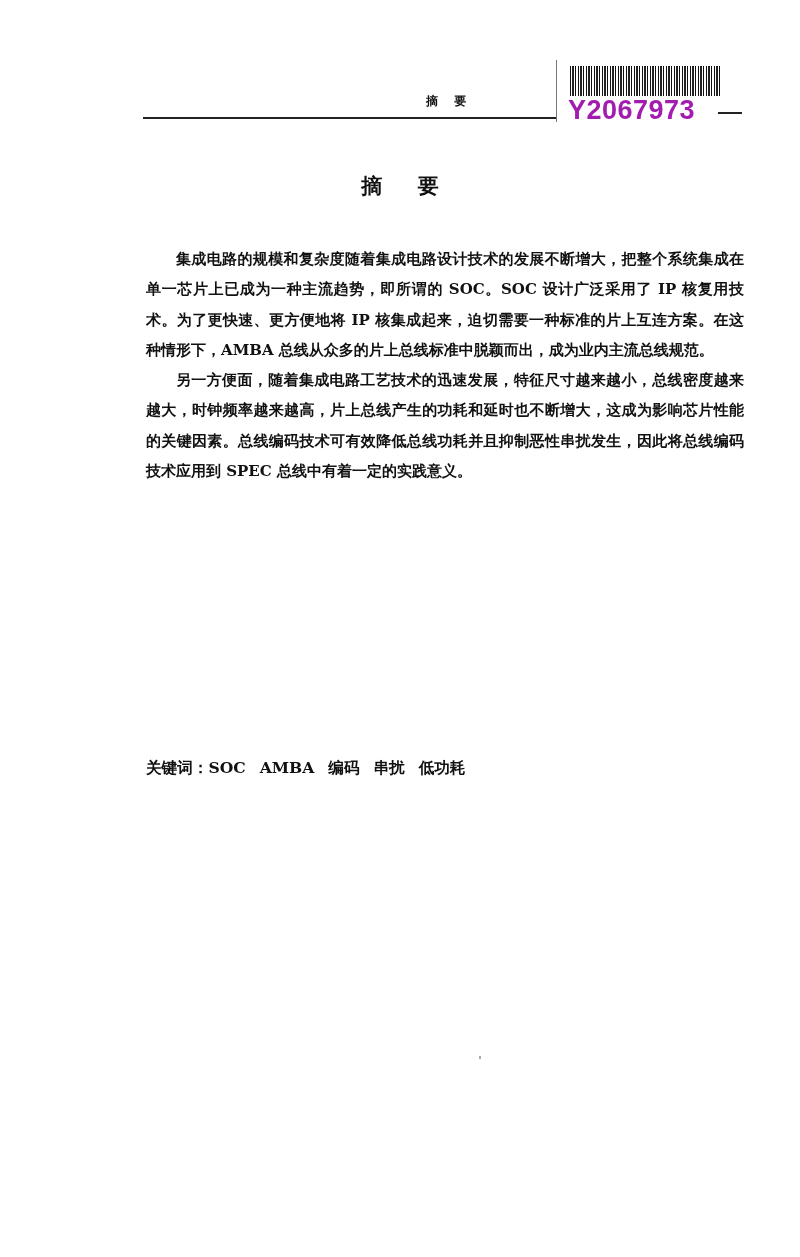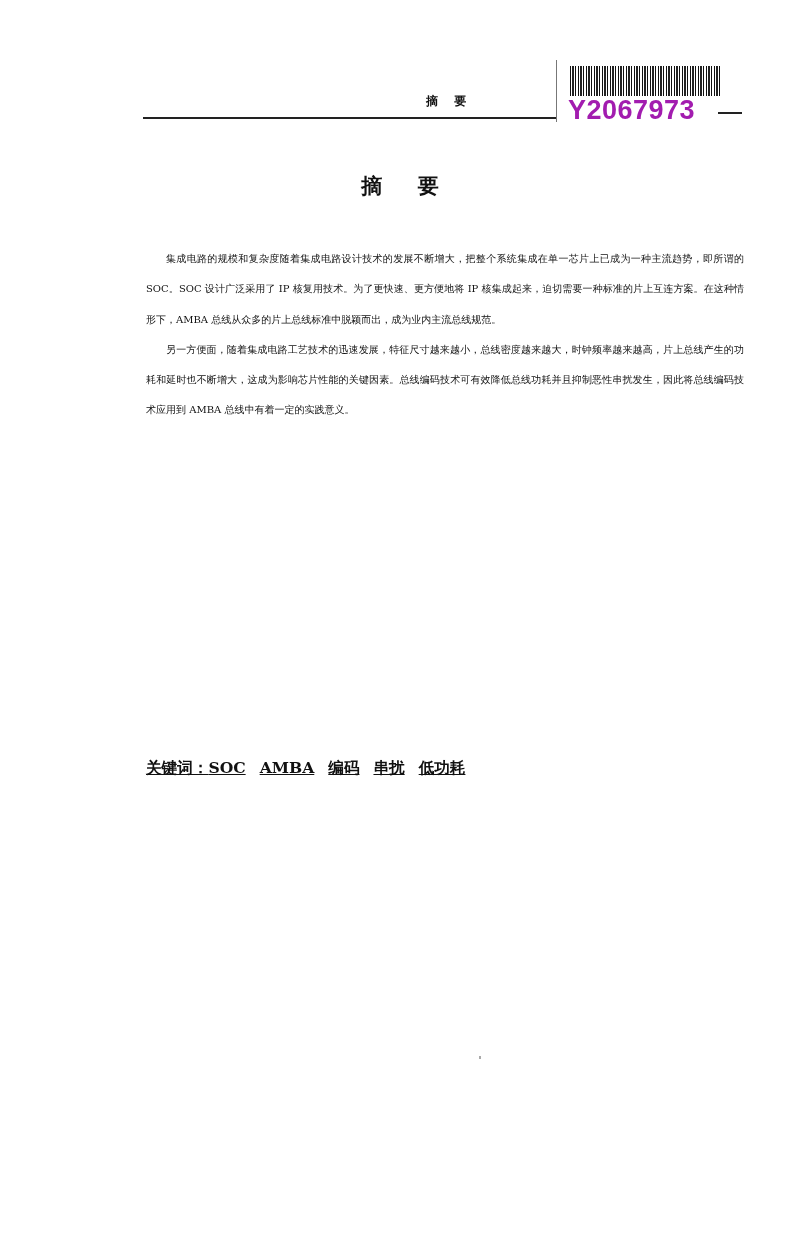--- a/index.html
+++ b/index.html
@@ -10,41 +10,41 @@
   .header-rule { position: absolute; left: 143px; top: 117px; width: 414px; height: 2px; background: #222; }
   .barcode-box { position: absolute; left: 556px; top: 60px; width: 160px; height: 62px;
          border-left: 1px solid #777; }
   .barcode { position: absolute; left: 570px; top: 66px; width: 150px; height: 30px;
          background: repeating-linear-gradient(90deg, #111 0 1px, #fff 1px 2px, #222 2px 4px, #fff 4px 5px, #111 5px 6px, #fff 6px 8px); }
   .barcode-number { position: absolute; left: 568px; top: 95px; font-size: 27px; font-weight: bold;
          font-family: "Liberation Sans", sans-serif; letter-spacing: 0.5px; color: #a21caf; }
   .barcode-dash { position: absolute; left: 718px; top: 112px; width: 24px; height: 2px; background: #222; }
   .title { position: absolute; left: 0; width: 800px; top: 172px; text-align: center; font-size: 21px;
          font-weight: bold; letter-spacing: 14px; font-family: "DejaVu Sans", sans-serif; text-indent: 14px; }
-  .body-text { position: absolute; left: 146px; top: 244px; width: 598px; font-size: 10px; line-height: 30.3px;
-         text-align: justify; }
+  .body-text { position: absolute; left: 146px; top: 244px; width: 598px; font-size: 15px; line-height: 30.3px;
+         text-align: justify; font-weight: bold; }
   .body-text p { margin: 0; text-indent: 2em; }
-  .keywords { position: absolute; left: 146px; top: 758px; font-size: 15.6px; font-weight: bold; text-decoration: underline; }
+  .keywords { position: absolute; left: 146px; top: 758px; font-size: 15.6px; font-weight: bold; }
   .keywords .kw { margin-right: 14px; }
   .speck { position: absolute; left: 479px; top: 1056px; width: 2px; height: 3px; background: #aaa; }
 </style>
 </head>
 <body>
 
 <div class="running-header">摘 要</div>
 <div class="header-rule"></div>
 <div class="barcode-box"></div>
 <div class="barcode"></div>
 <div class="barcode-number">Y2067973</div>
 <div class="barcode-dash"></div>
 
 <h1 class="title" style="margin:0;">摘 要</h1>
 
 <div class="body-text">
   <p>集成电路的规模和复杂度随着集成电路设计技术的发展不断增大，把整个系统集成在单一芯片上已成为一种主流趋势，即所谓的 SOC。SOC 设计广泛采用了 IP 核复用技术。为了更快速、更方便地将 IP 核集成起来，迫切需要一种标准的片上互连方案。在这种情形下，AMBA 总线从众多的片上总线标准中脱颖而出，成为业内主流总线规范。</p>
-  <p>另一方便面，随着集成电路工艺技术的迅速发展，特征尺寸越来越小，总线密度越来越大，时钟频率越来越高，片上总线产生的功耗和延时也不断增大，这成为影响芯片性能的关键因素。总线编码技术可有效降低总线功耗并且抑制恶性串扰发生，因此将总线编码技术应用到 AMBA 总线中有着一定的实践意义。</p>
+  <p>另一方便面，随着集成电路工艺技术的迅速发展，特征尺寸越来越小，总线密度越来越大，时钟频率越来越高，片上总线产生的功耗和延时也不断增大，这成为影响芯片性能的关键因素。总线编码技术可有效降低总线功耗并且抑制恶性串扰发生，因此将总线编码技术应用到 SPEC 总线中有着一定的实践意义。</p>
 </div>
 
 <div class="keywords">
   <span>关键词：</span><span class="kw">SOC</span><span class="kw">AMBA</span><span class="kw">编码</span><span class="kw">串扰</span><span class="kw">低功耗</span>
 </div>
 
 <div class="speck"></div>
 
 </body></html>

